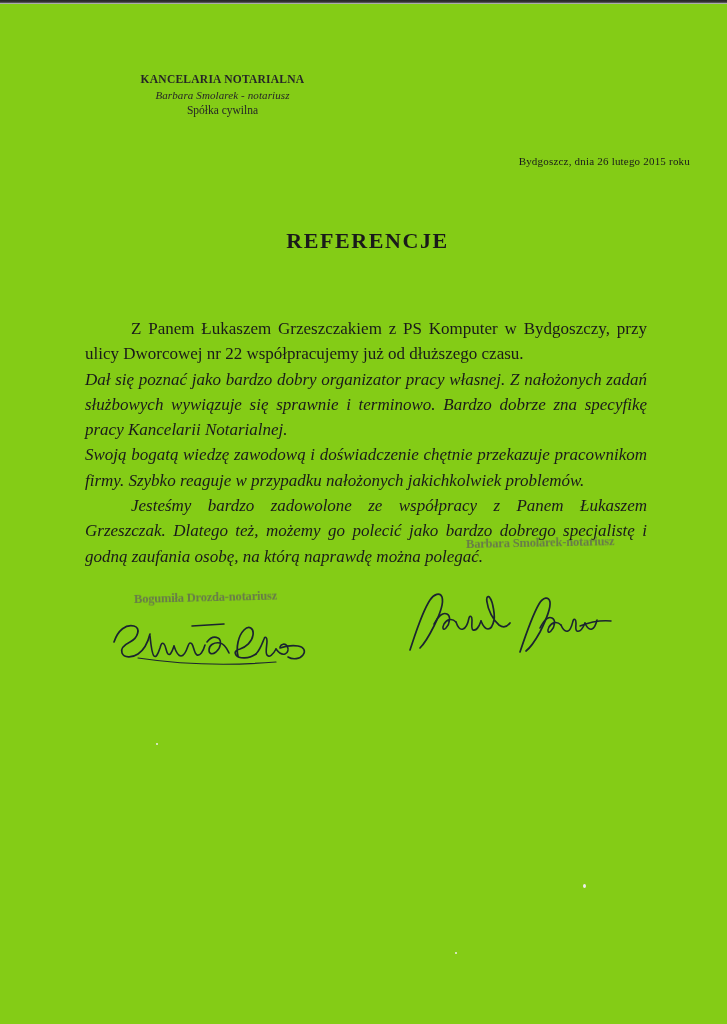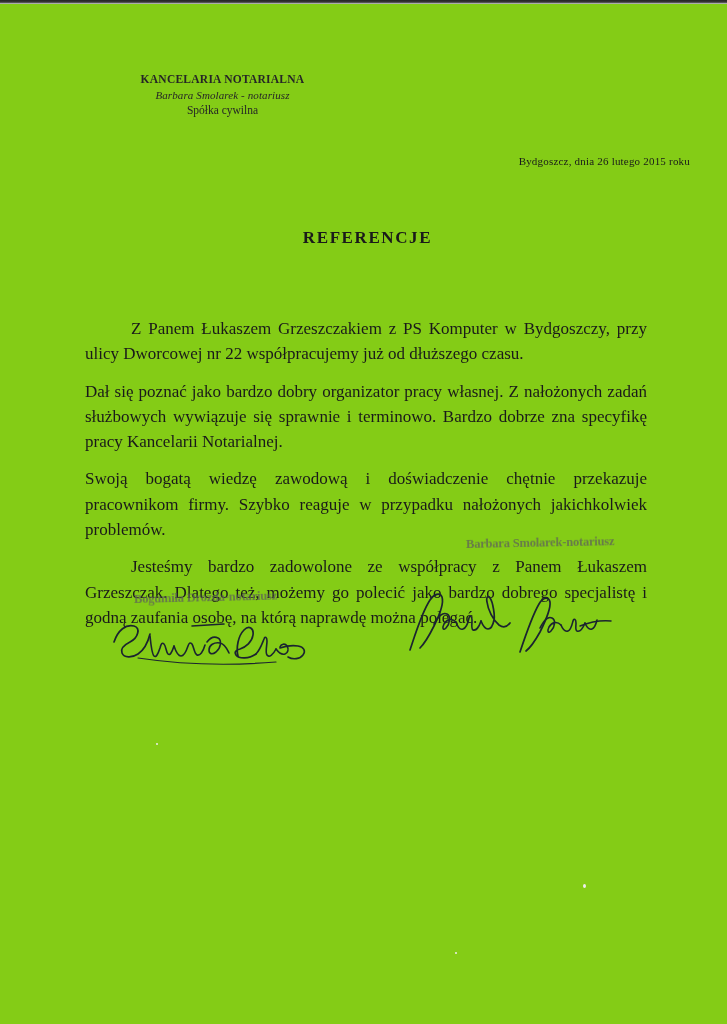--- a/index.html
+++ b/index.html
@@ -69,21 +69,21 @@
     margin-left: 45px;
   }
 
   
   .doc-title {
     position: absolute;
     top: 228px;
     left: 0;
     width: 727px;
     text-align: center;
-    font-size: 17px;
+    font-size: 22px;
     font-weight: bold;
     letter-spacing: 1.6px;
   }
   .doc-title span { padding-left: 8px; }
 
   
   .body-block {
     position: absolute;
     top: 316px;
     left: 85px;
@@ -91,21 +91,21 @@
   }
   .para {
     text-align: justify;
     text-justify: inter-word;
     font-size: 17px;
     line-height: 25.3px;
     margin: 0 0 0 0;
     color: #1a1a1a;
   }
   .para.indent { text-indent: 46px; }
-  .para + .para { margin-top: 12px; }
+  .para + .para { margin-top: 0px; font-style: italic; }
 
   
   .stamp {
     position: absolute;
     font-family: "Liberation Serif", "DejaVu Serif", serif;
     font-size: 12.5px;
     font-weight: bold;
     color: #5d5d5d;
     opacity: 0.72;
     letter-spacing: -0.2px;

